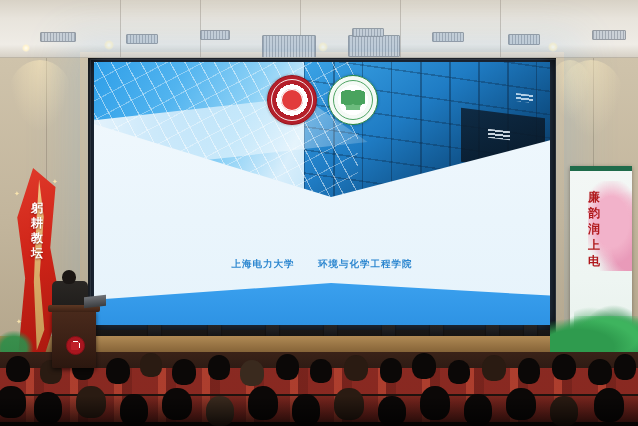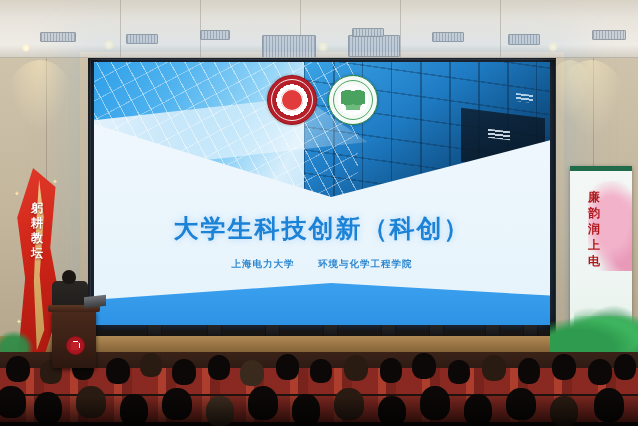--- a/index.html
+++ b/index.html
@@ -267,21 +267,20 @@
       <div class="logos">
         <div class="logo red">
           <div class="ring"></div>
         </div>
         <div class="logo green">
           <div class="ring"></div>
           <div class="leaf"></div>
         </div>
       </div>
 
-      <div class="slide-title">大学生科技创新（科创）</div>
 
       <div class="slide-sub">
         <span>上海电力大学</span>
         <span class="sub-gap"></span>
         <span>环境与化学工程学院</span>
       </div>
 
       <div class="chevron"></div>
     </div>
   </div>

